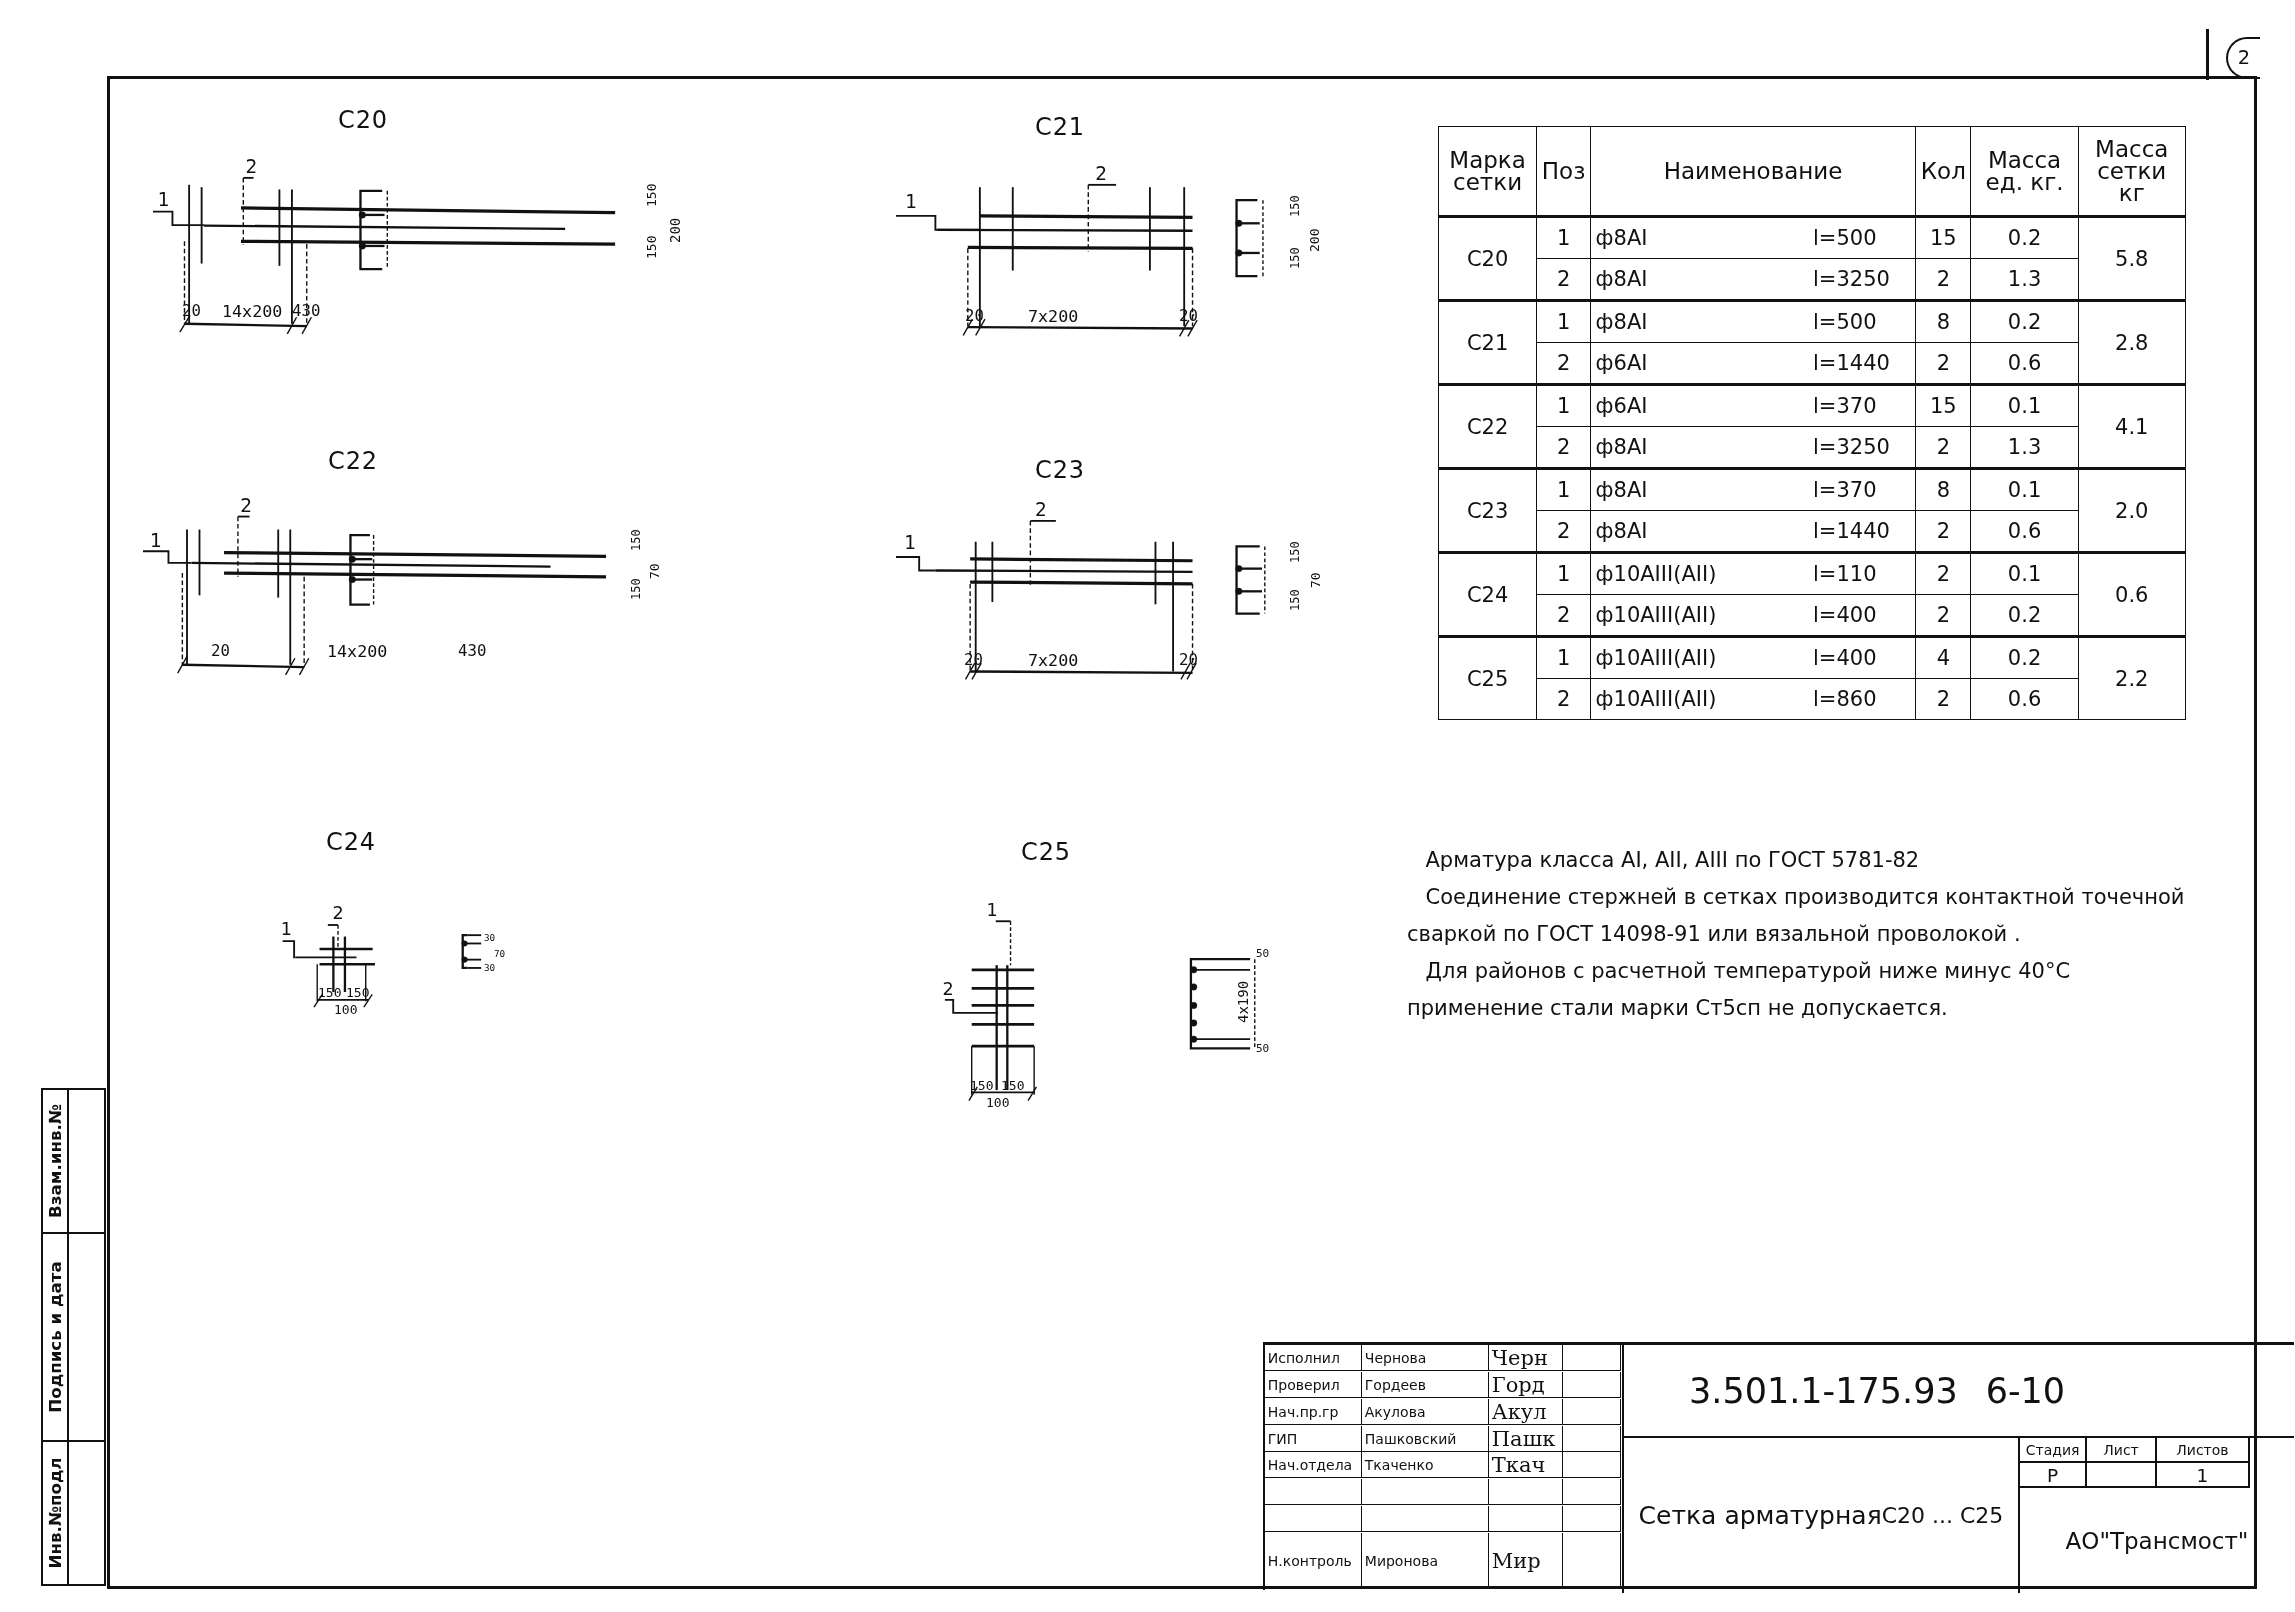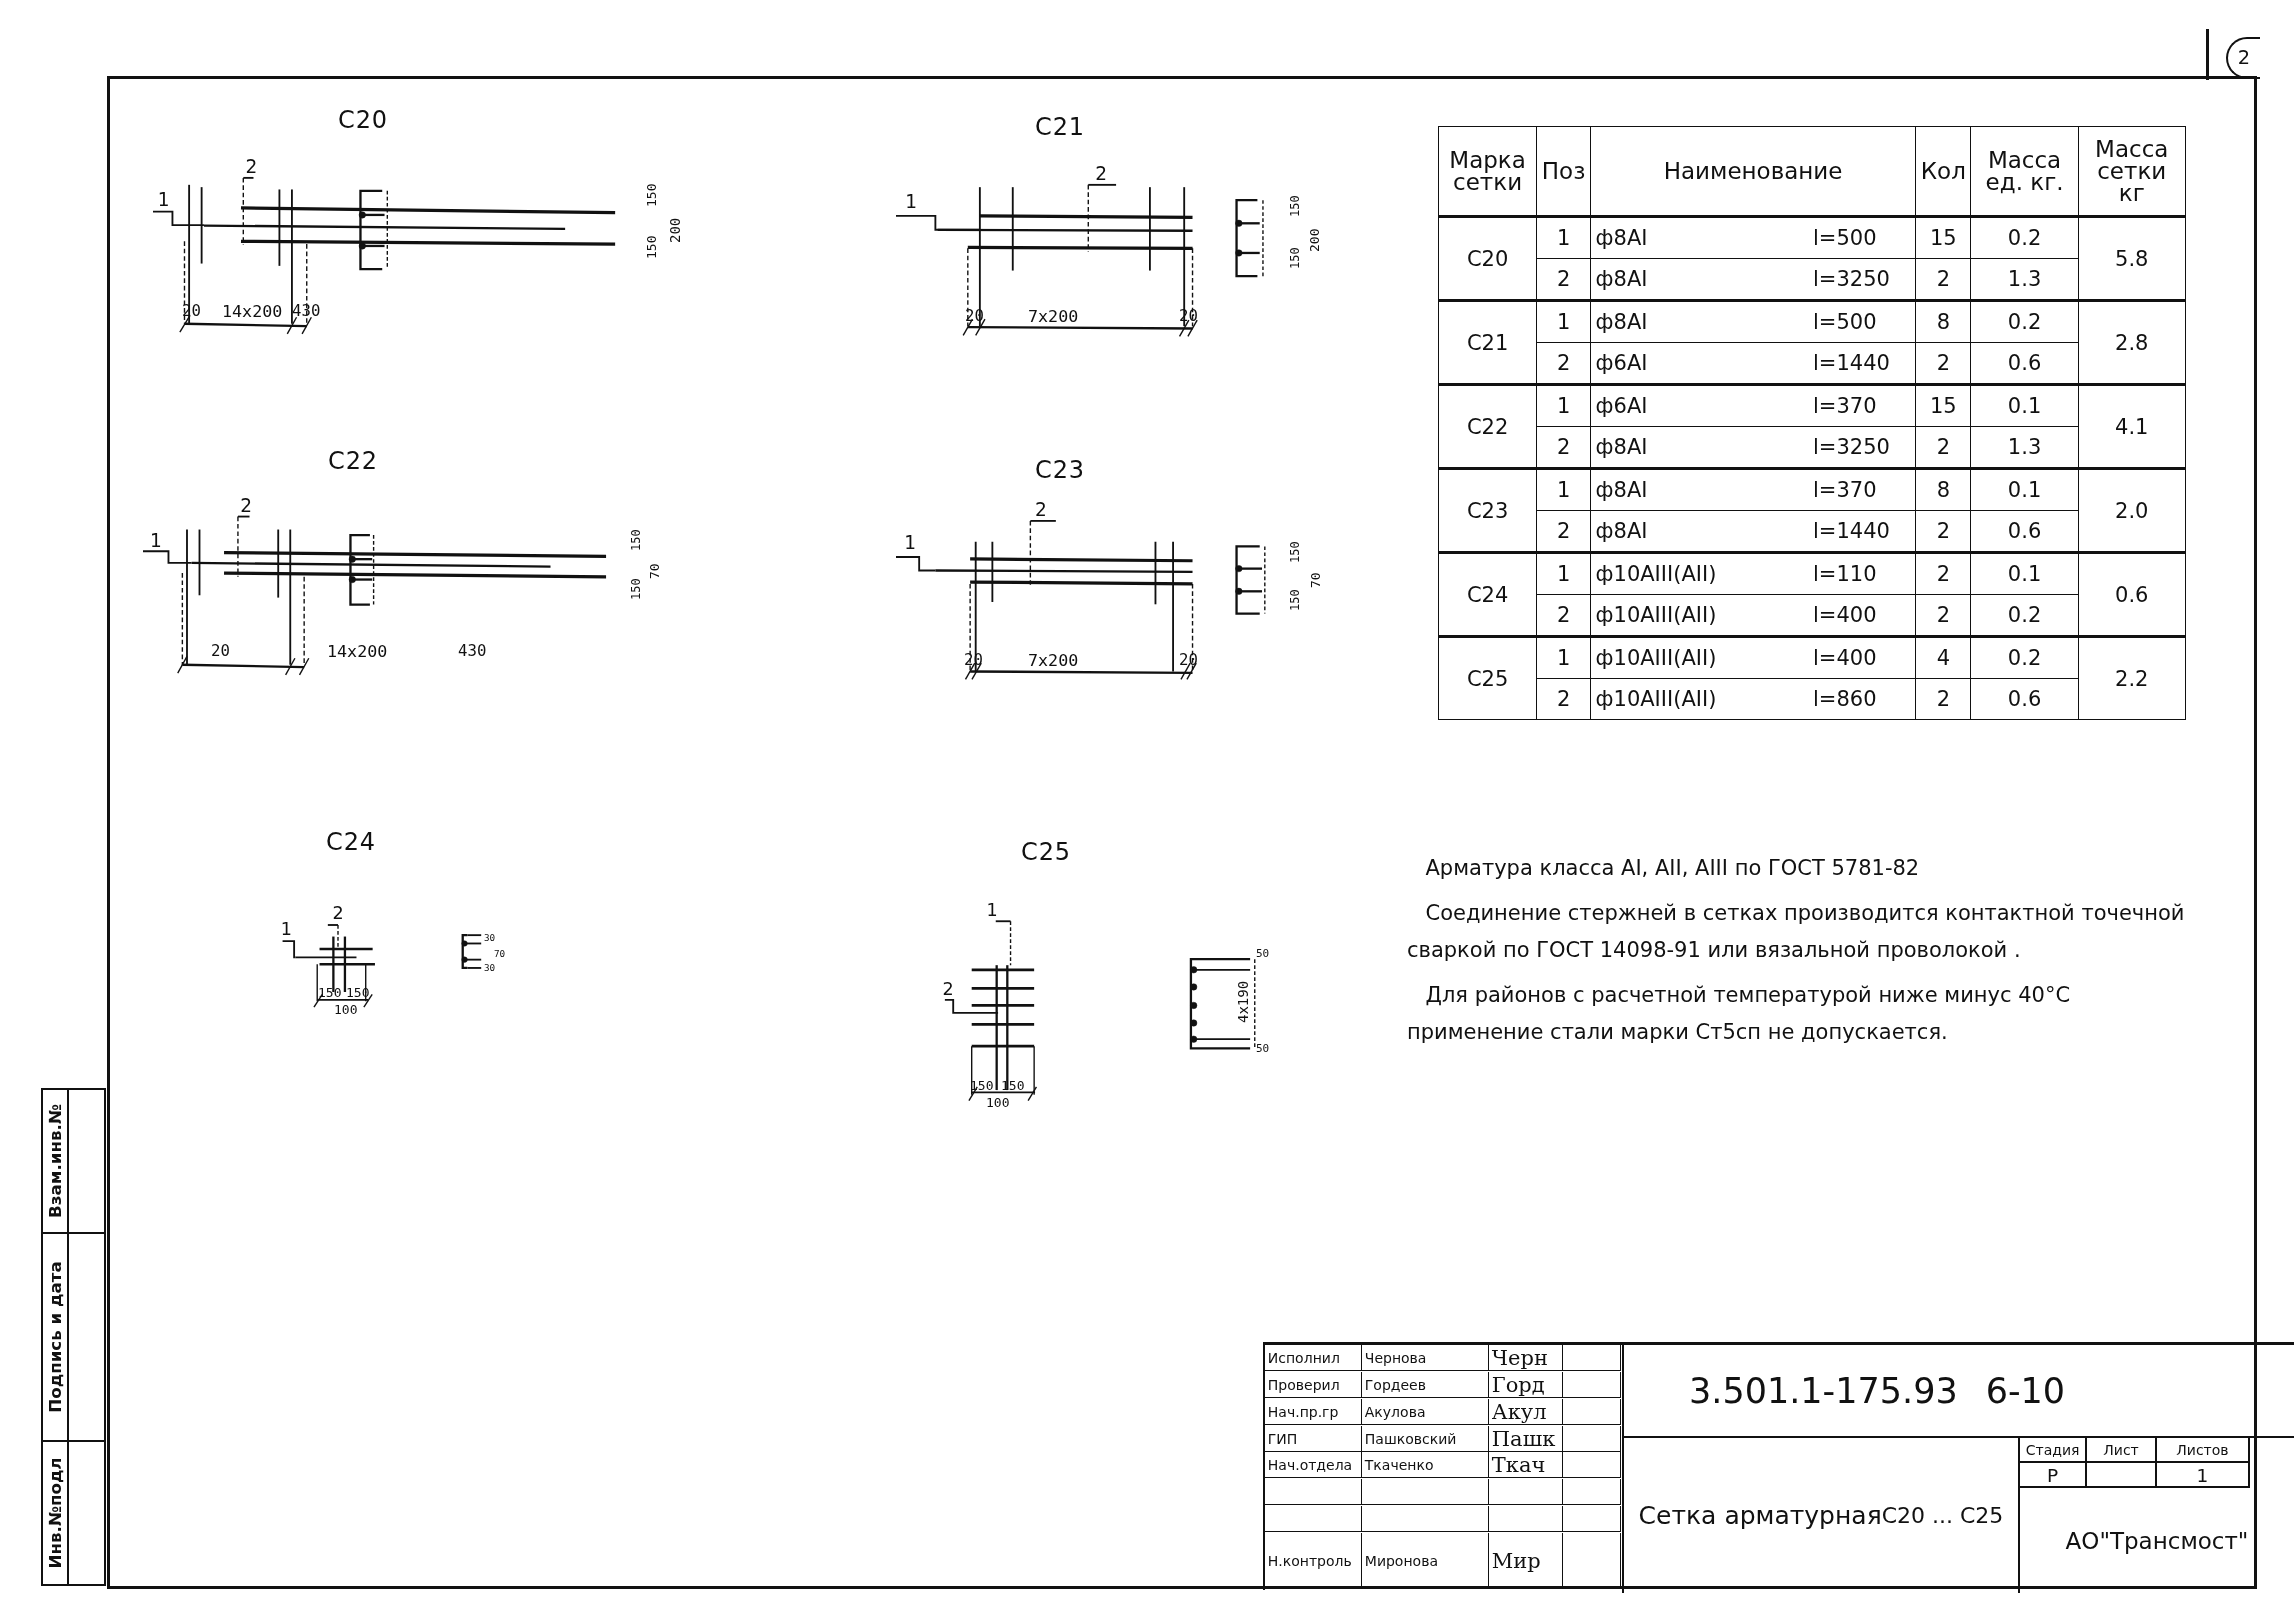--- a/index.html
+++ b/index.html
@@ -23,21 +23,21 @@
   table.spec th,table.spec td{border:1.9px solid #111;padding:0 4.6px;text-align:center;font-weight:normal;}
   table.spec th{height:88px;font-size:23px;line-height:22px;}
   table.spec td{height:40px;}
   table.spec td.name{text-align:left;position:relative;}
   table.spec td.name .l{position:absolute;left:222px;top:50%;transform:translateY(-50%);}
   table.spec tr.grp-start td{border-top-width:3.2px;}
   
   .notes{position:absolute;left:1407px;top:842px;width:796px;font-family:"DejaVu Sans",sans-serif;
        font-size:21px;line-height:37px;}
   .notes p{margin:0;}
-  .notes p.ind{text-indent:18.5px;margin-top:8px;}
+  .notes p.ind{text-indent:18.5px;}
   
   .side-stamp{position:absolute;left:41px;top:1088px;width:65px;height:498px;border:2.8px solid #111;
        box-sizing:border-box;display:flex;flex-direction:column;}
   .side-cell{flex:1;display:flex;border-top:2.3px solid #111;}
   .side-cell:first-child{border-top:none;}
   .side-cell .lbl{width:24px;border-right:2.3px solid #111;display:flex;align-items:center;justify-content:center;}
   .side-cell .lbl span{transform:rotate(-90deg);white-space:nowrap;font-family:"DejaVu Sans",sans-serif;
        font-size:16.7px;font-weight:bold;}
   .side-cell .val{flex:1;}
   

